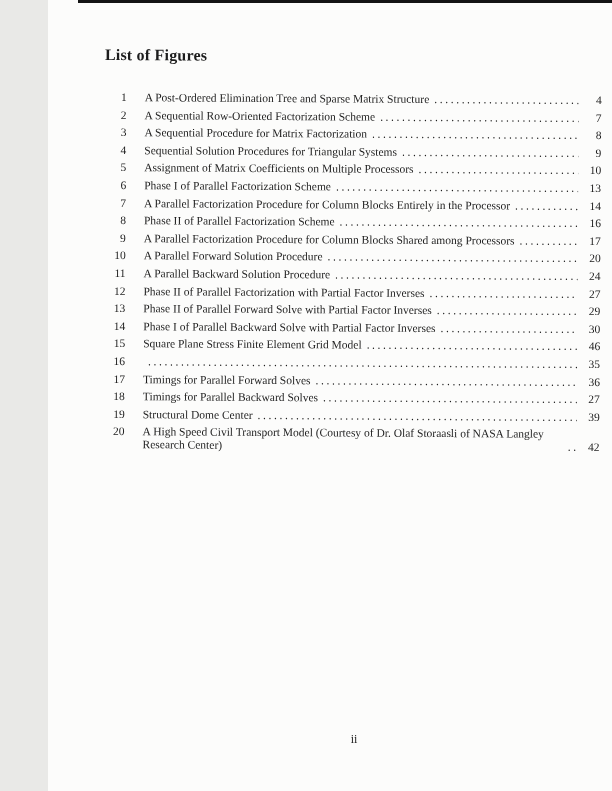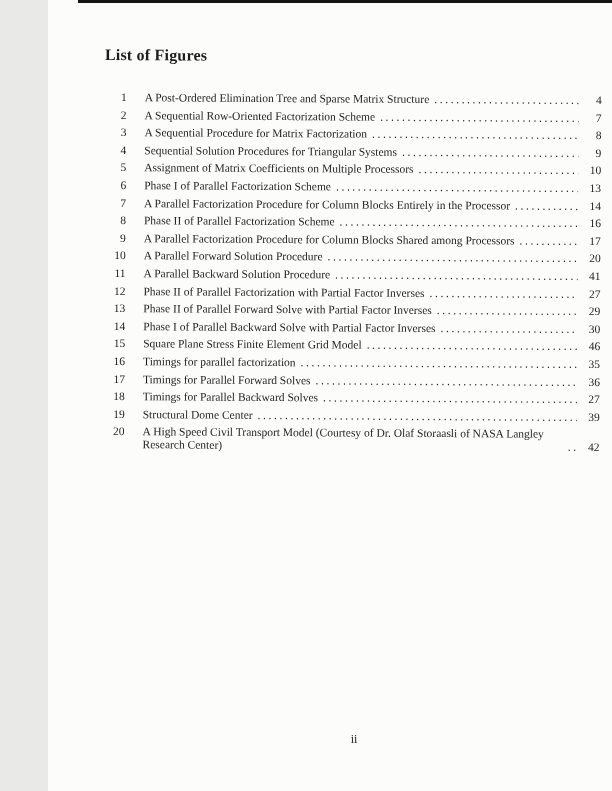--- a/index.html
+++ b/index.html
@@ -127,21 +127,21 @@
     <span class="num">10</span>
     <span class="caption">A Parallel Forward Solution Procedure</span>
     <span class="dots"></span>
     <span class="pg">20</span>
   </div>
 
   <div class="row">
     <span class="num">11</span>
     <span class="caption">A Parallel Backward Solution Procedure</span>
     <span class="dots"></span>
-    <span class="pg">41</span>
+    <span class="pg">24</span>
   </div>
 
   <div class="row">
     <span class="num">12</span>
     <span class="caption">Phase II of Parallel Factorization with Partial Factor Inverses</span>
     <span class="dots"></span>
     <span class="pg">27</span>
   </div>
 
   <div class="row">
@@ -160,21 +160,20 @@
 
   <div class="row">
     <span class="num">15</span>
     <span class="caption">Square Plane Stress Finite Element Grid Model</span>
     <span class="dots"></span>
     <span class="pg">46</span>
   </div>
 
   <div class="row">
     <span class="num">16</span>
-    <span class="caption">Timings for parallel factorization</span>
     <span class="dots"></span>
     <span class="pg">35</span>
   </div>
 
   <div class="row">
     <span class="num">17</span>
     <span class="caption">Timings for Parallel Forward Solves</span>
     <span class="dots"></span>
     <span class="pg">36</span>
   </div>

